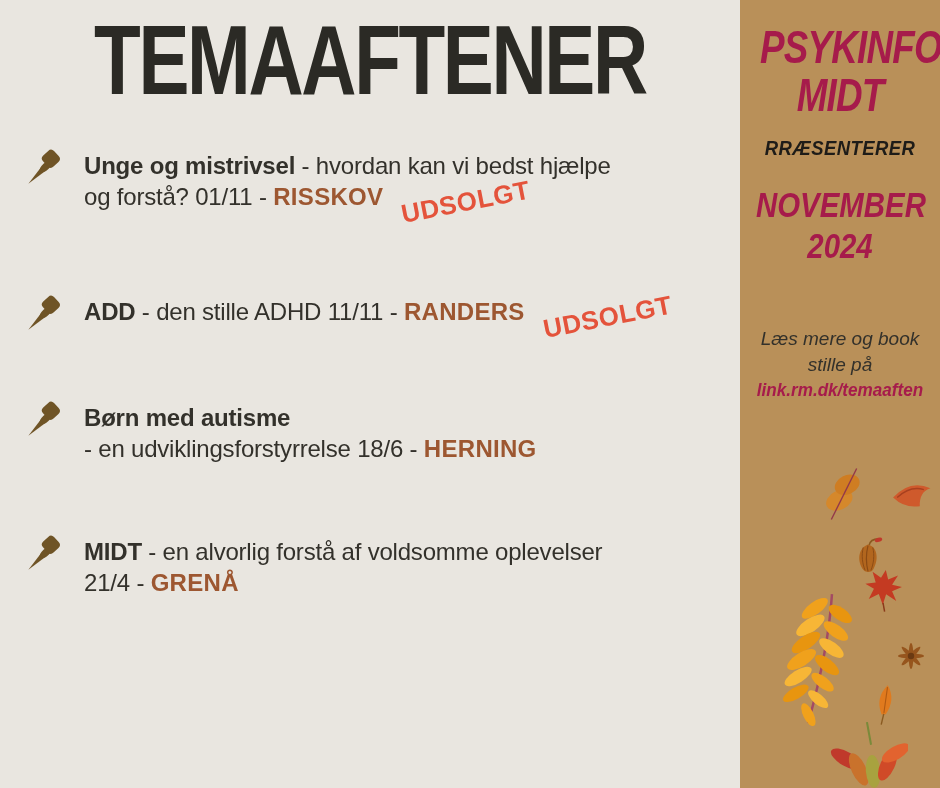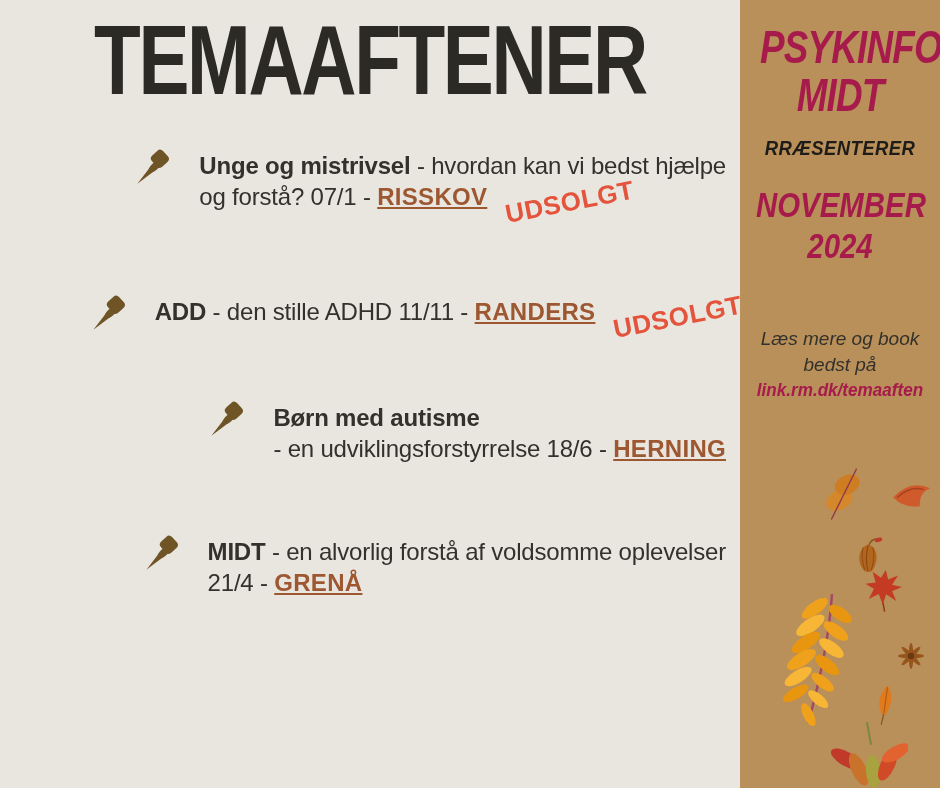--- a/index.html
+++ b/index.html
@@ -9,25 +9,25 @@
   *{margin:0;padding:0;box-sizing:border-box;}
   html,body{width:940px;height:788px;}
   body{font-family:"Liberation Sans",sans-serif;background:#fff;}
   .poster{position:relative;width:940px;height:788px;background:var(--bg);overflow:hidden;}
   .main{position:absolute;left:0;top:0;width:740px;height:788px;border-radius:15px;}
   .title{
     position:absolute;top:4px;left:0;width:740px;text-align:center;
     font-size:98px;font-weight:700;letter-spacing:-3px;color:var(--title-ink);
     transform:scaleX(0.78);transform-origin:50% 0;white-space:nowrap;
   }
-  .event{position:absolute;left:26px;display:flex;gap:26px;align-items:flex-start;width:700px;justify-content:flex-end;}
+  .event{position:absolute;left:26px;display:flex;gap:20px;align-items:flex-start;width:700px;}
   .pin{flex:0 0 38px;height:38px;margin-top:-2px;}
   .etext{font-size:24px;line-height:31px;color:var(--ink);letter-spacing:-0.2px;}
   .b{font-weight:700;}
-  .loc{font-weight:700;color:var(--loc);letter-spacing:0.3px;text-decoration:underline;}
+  .loc{font-weight:700;color:var(--loc);letter-spacing:0.3px;}
   .sold{
     display:inline-block;font-weight:700;font-size:26px;color:var(--soldout);
     transform:rotate(-11deg) translate(16px,9px);letter-spacing:0.5px;white-space:nowrap;
   }
   .sidebar{position:absolute;left:740px;top:0;width:200px;height:788px;background:var(--sidebar-bg);font-style:italic;}
   .brand{
     position:absolute;top:24px;width:100%;text-align:center;color:var(--accent);
     font-size:46px;font-weight:700;line-height:1.04;letter-spacing:-1px;
     transform:scaleX(0.8);transform-origin:50% 0;
   }
@@ -57,21 +57,21 @@
     <div class="event" style="top:150px">
       <svg class="pin" viewBox="0 0 24 24">
         <g fill="#6f5426">
           <polygon points="1.5,22.5 9.5,12.2 12.2,14.6"></polygon>
           <ellipse cx="12.6" cy="11.6" rx="2.3" ry="5" transform="rotate(47 12.6 11.6)"></ellipse>
           <rect x="11" y="2" width="9.5" height="9.5" rx="2.6" transform="rotate(47 15.7 6.7)"></rect>
         </g>
       </svg>
       <div class="etext">
         <div><span class="b">Unge og mistrivsel</span><span> - hvordan kan vi bedst hjælpe</span><span class="loc"></span><span class="sold"></span></div>
-        <div><span>og forstå? 07/1 - </span><span class="loc">RISSKOV</span><span class="sold">UDSOLGT</span></div>
+        <div><span>og forstå? 01/11 - </span><span class="loc">RISSKOV</span><span class="sold">UDSOLGT</span></div>
       </div>
     </div>
 
     <div class="event" style="top:296px">
       <svg class="pin" viewBox="0 0 24 24">
         <g fill="#6f5426">
           <polygon points="1.5,22.5 9.5,12.2 12.2,14.6"></polygon>
           <ellipse cx="12.6" cy="11.6" rx="2.3" ry="5" transform="rotate(47 12.6 11.6)"></ellipse>
           <rect x="11" y="2" width="9.5" height="9.5" rx="2.6" transform="rotate(47 15.7 6.7)"></rect>
         </g>
@@ -117,21 +117,21 @@
       <div>PSYKINFO</div>
       <div>MIDT</div>
     </div>
     <div class="presents">RRÆSENTERER</div>
     <div class="month">
       <div>NOVEMBER</div>
       <div>2024</div>
     </div>
     <div class="cta">
       <div>Læs mere og book</div>
-      <div>bedst på</div>
+      <div>stille på</div>
     </div>
     <div class="booklink">link.rm.dk/temaaften</div>
 
     <svg class="leaf" style="left:78px;top:470px;width:52px;height:48px;transform:rotate(-26deg)" viewBox="0 0 60 50">
       <ellipse cx="22" cy="29" rx="16" ry="11" fill="#d5882b"></ellipse>
       <ellipse cx="38" cy="17" rx="15" ry="11" fill="#cf7d22"></ellipse>
       <path d="M4,45 L56,5" stroke="#93384a" stroke-width="1.6" fill="none"></path>
     </svg>
 
     <svg class="leaf" style="left:152px;top:478px;width:40px;height:36px;transform:rotate(14deg)" viewBox="0 0 40 36">

